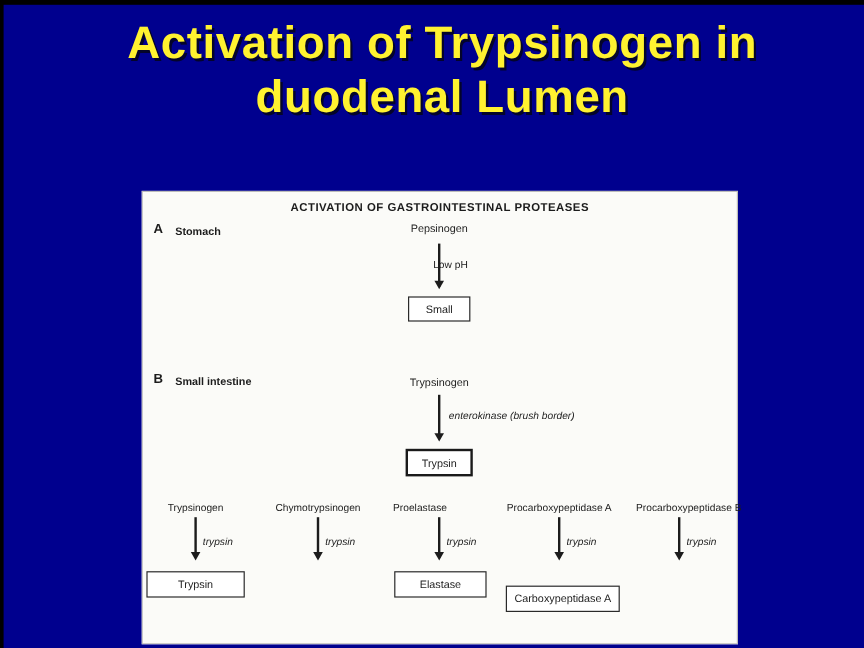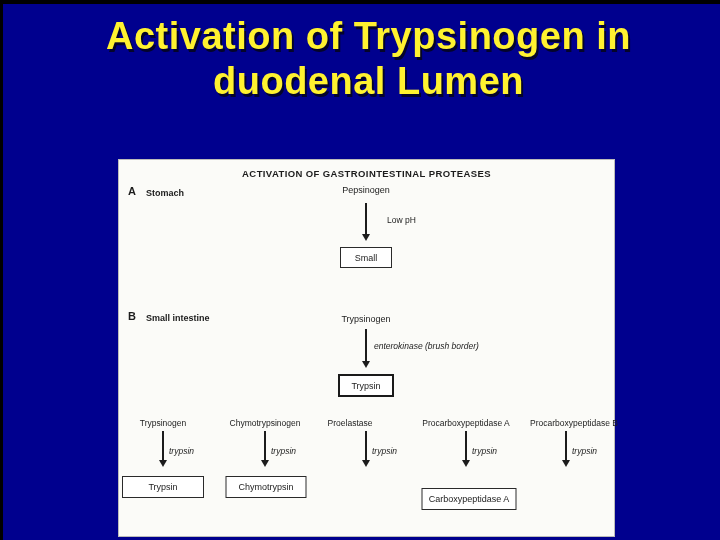--- a/index.html
+++ b/index.html
@@ -75,44 +75,44 @@
 
   <div class="panel">
 
     <div class="dgm-title">ACTIVATION OF GASTROINTESTINAL PROTEASES</div>
 
     <div class="sec-label" style="left:10px;top:26px;">A</div>
     <div class="sec-name" style="left:28px;top:29px;">Stomach</div>
 
     <div class="node" style="left:248px;top:26px;">Pepsinogen</div>
     <div class="varrow" style="left:247px;top:44px;height:36px;"></div>
-    <div class="arrow-label" style="left:269px;top:56px;">Low pH</div>
+    <div class="arrow-label" style="left:243px;top:56px;">Low pH</div>
     <div class="ebox" style="left:248px;top:88px;width:50px;height:19px;">Small</div>
 
     <div class="sec-label" style="left:10px;top:151px;">B</div>
     <div class="sec-name" style="left:28px;top:154px;">Small intestine</div>
 
     <div class="node" style="left:248px;top:155px;">Trypsinogen</div>
     <div class="varrow" style="left:247px;top:170px;height:37px;"></div>
     <div class="arrow-label italic" style="left:256px;top:182px;">enterokinase (brush border)</div>
     <div class="ebox bold" style="left:248px;top:215px;width:52px;height:19px;">Trypsin</div>
 
     <div class="node small" style="left:45px;top:259px;">Trypsinogen</div>
     <div class="varrow" style="left:44px;top:272px;height:34px;"></div>
     <div class="arrow-label italic" style="left:51px;top:287px;">trypsin</div>
     <div class="ebox" style="left:45px;top:317px;width:80px;height:20px;border-width:1.5px;">Trypsin</div>
 
     <div class="node small" style="left:147px;top:259px;">Chymotrypsinogen</div>
     <div class="varrow" style="left:146px;top:272px;height:34px;"></div>
     <div class="arrow-label italic" style="left:153px;top:287px;">trypsin</div>
-    <div class="ebox" style="left:148px;top:317px;width:79px;height:20px;border-width:1.5px;">Chymotrypsin</div>
 
     <div class="node small" style="left:232px;top:259px;">Proelastase</div>
     <div class="varrow" style="left:247px;top:272px;height:34px;"></div>
     <div class="arrow-label italic" style="left:254px;top:287px;">trypsin</div>
+    <div class="ebox" style="left:249px;top:317px;width:75px;height:20px;border-width:1.5px;">Elastase</div>
 
     <div class="node small" style="left:348px;top:259px;">Procarboxypeptidase A</div>
     <div class="varrow" style="left:347px;top:272px;height:34px;"></div>
     <div class="arrow-label italic" style="left:354px;top:287px;">trypsin</div>
     <div class="ebox" style="left:351px;top:317px;width:93px;height:20px;border-width:1.5px;margin-top:12px;">Carboxypeptidase A</div>
 
     <div class="node small" style="left:456px;top:259px;">Procarboxypeptidase B</div>
     <div class="varrow" style="left:447px;top:272px;height:34px;"></div>
     <div class="arrow-label italic" style="left:454px;top:287px;">trypsin</div>
 

